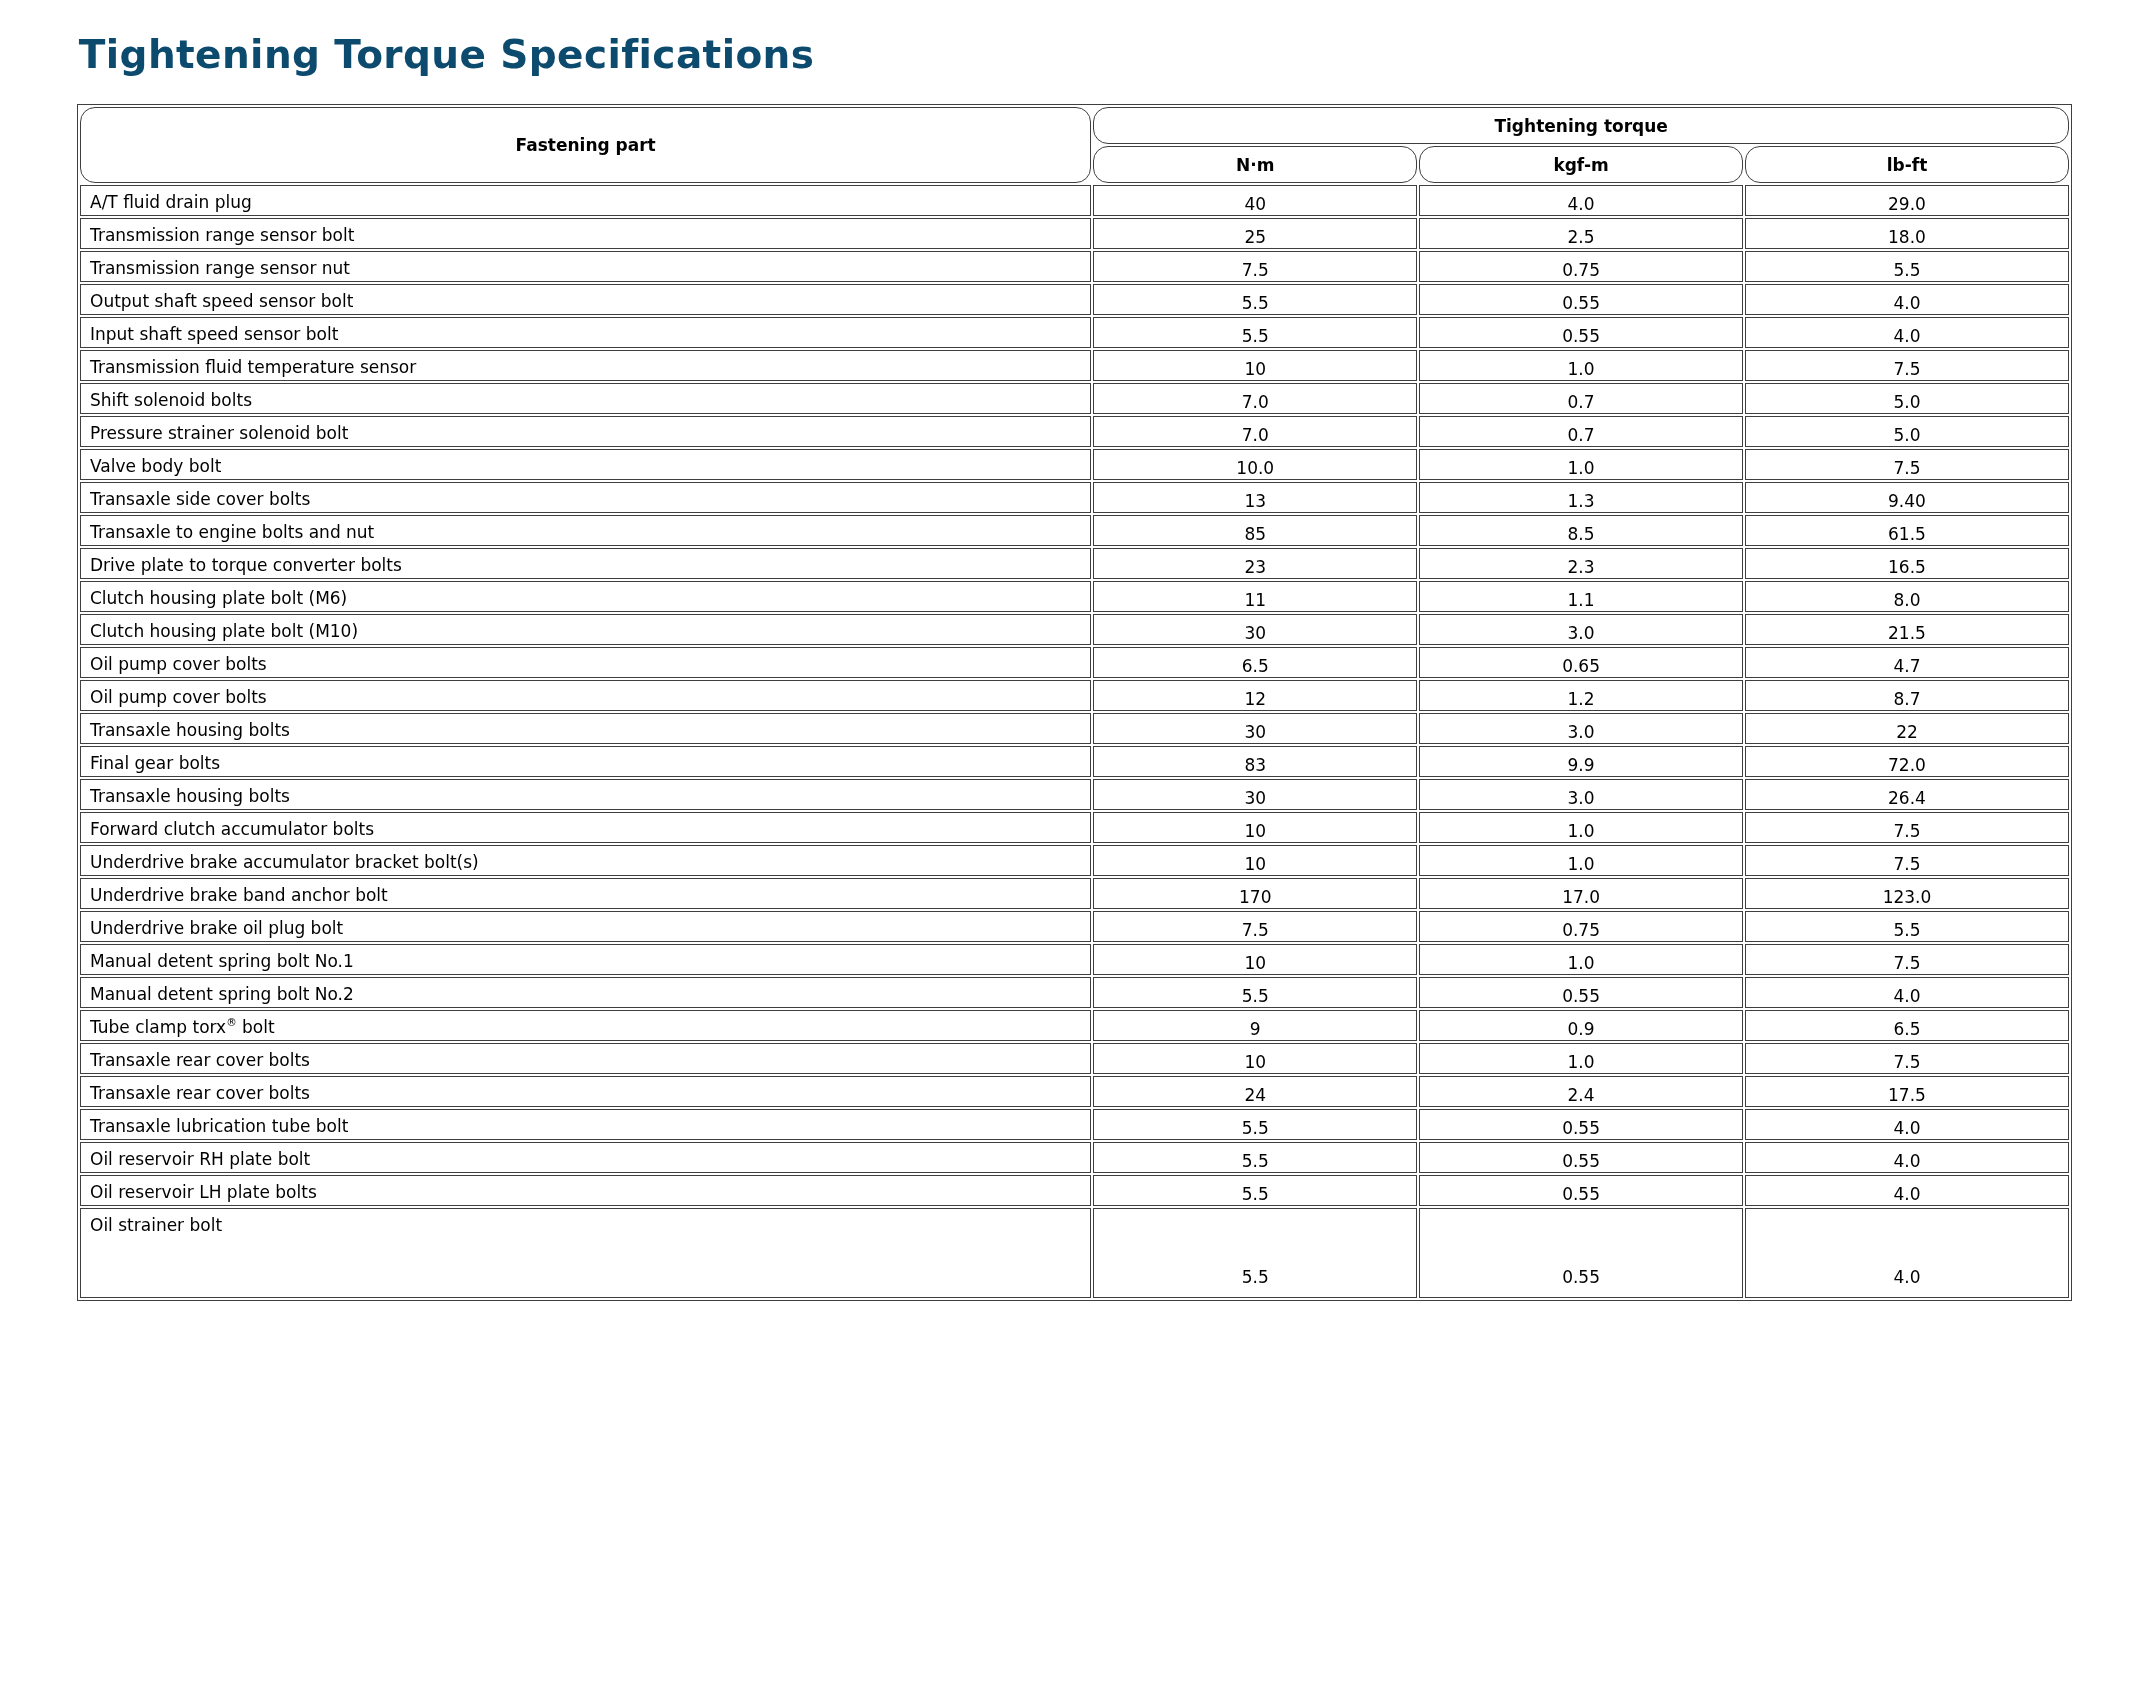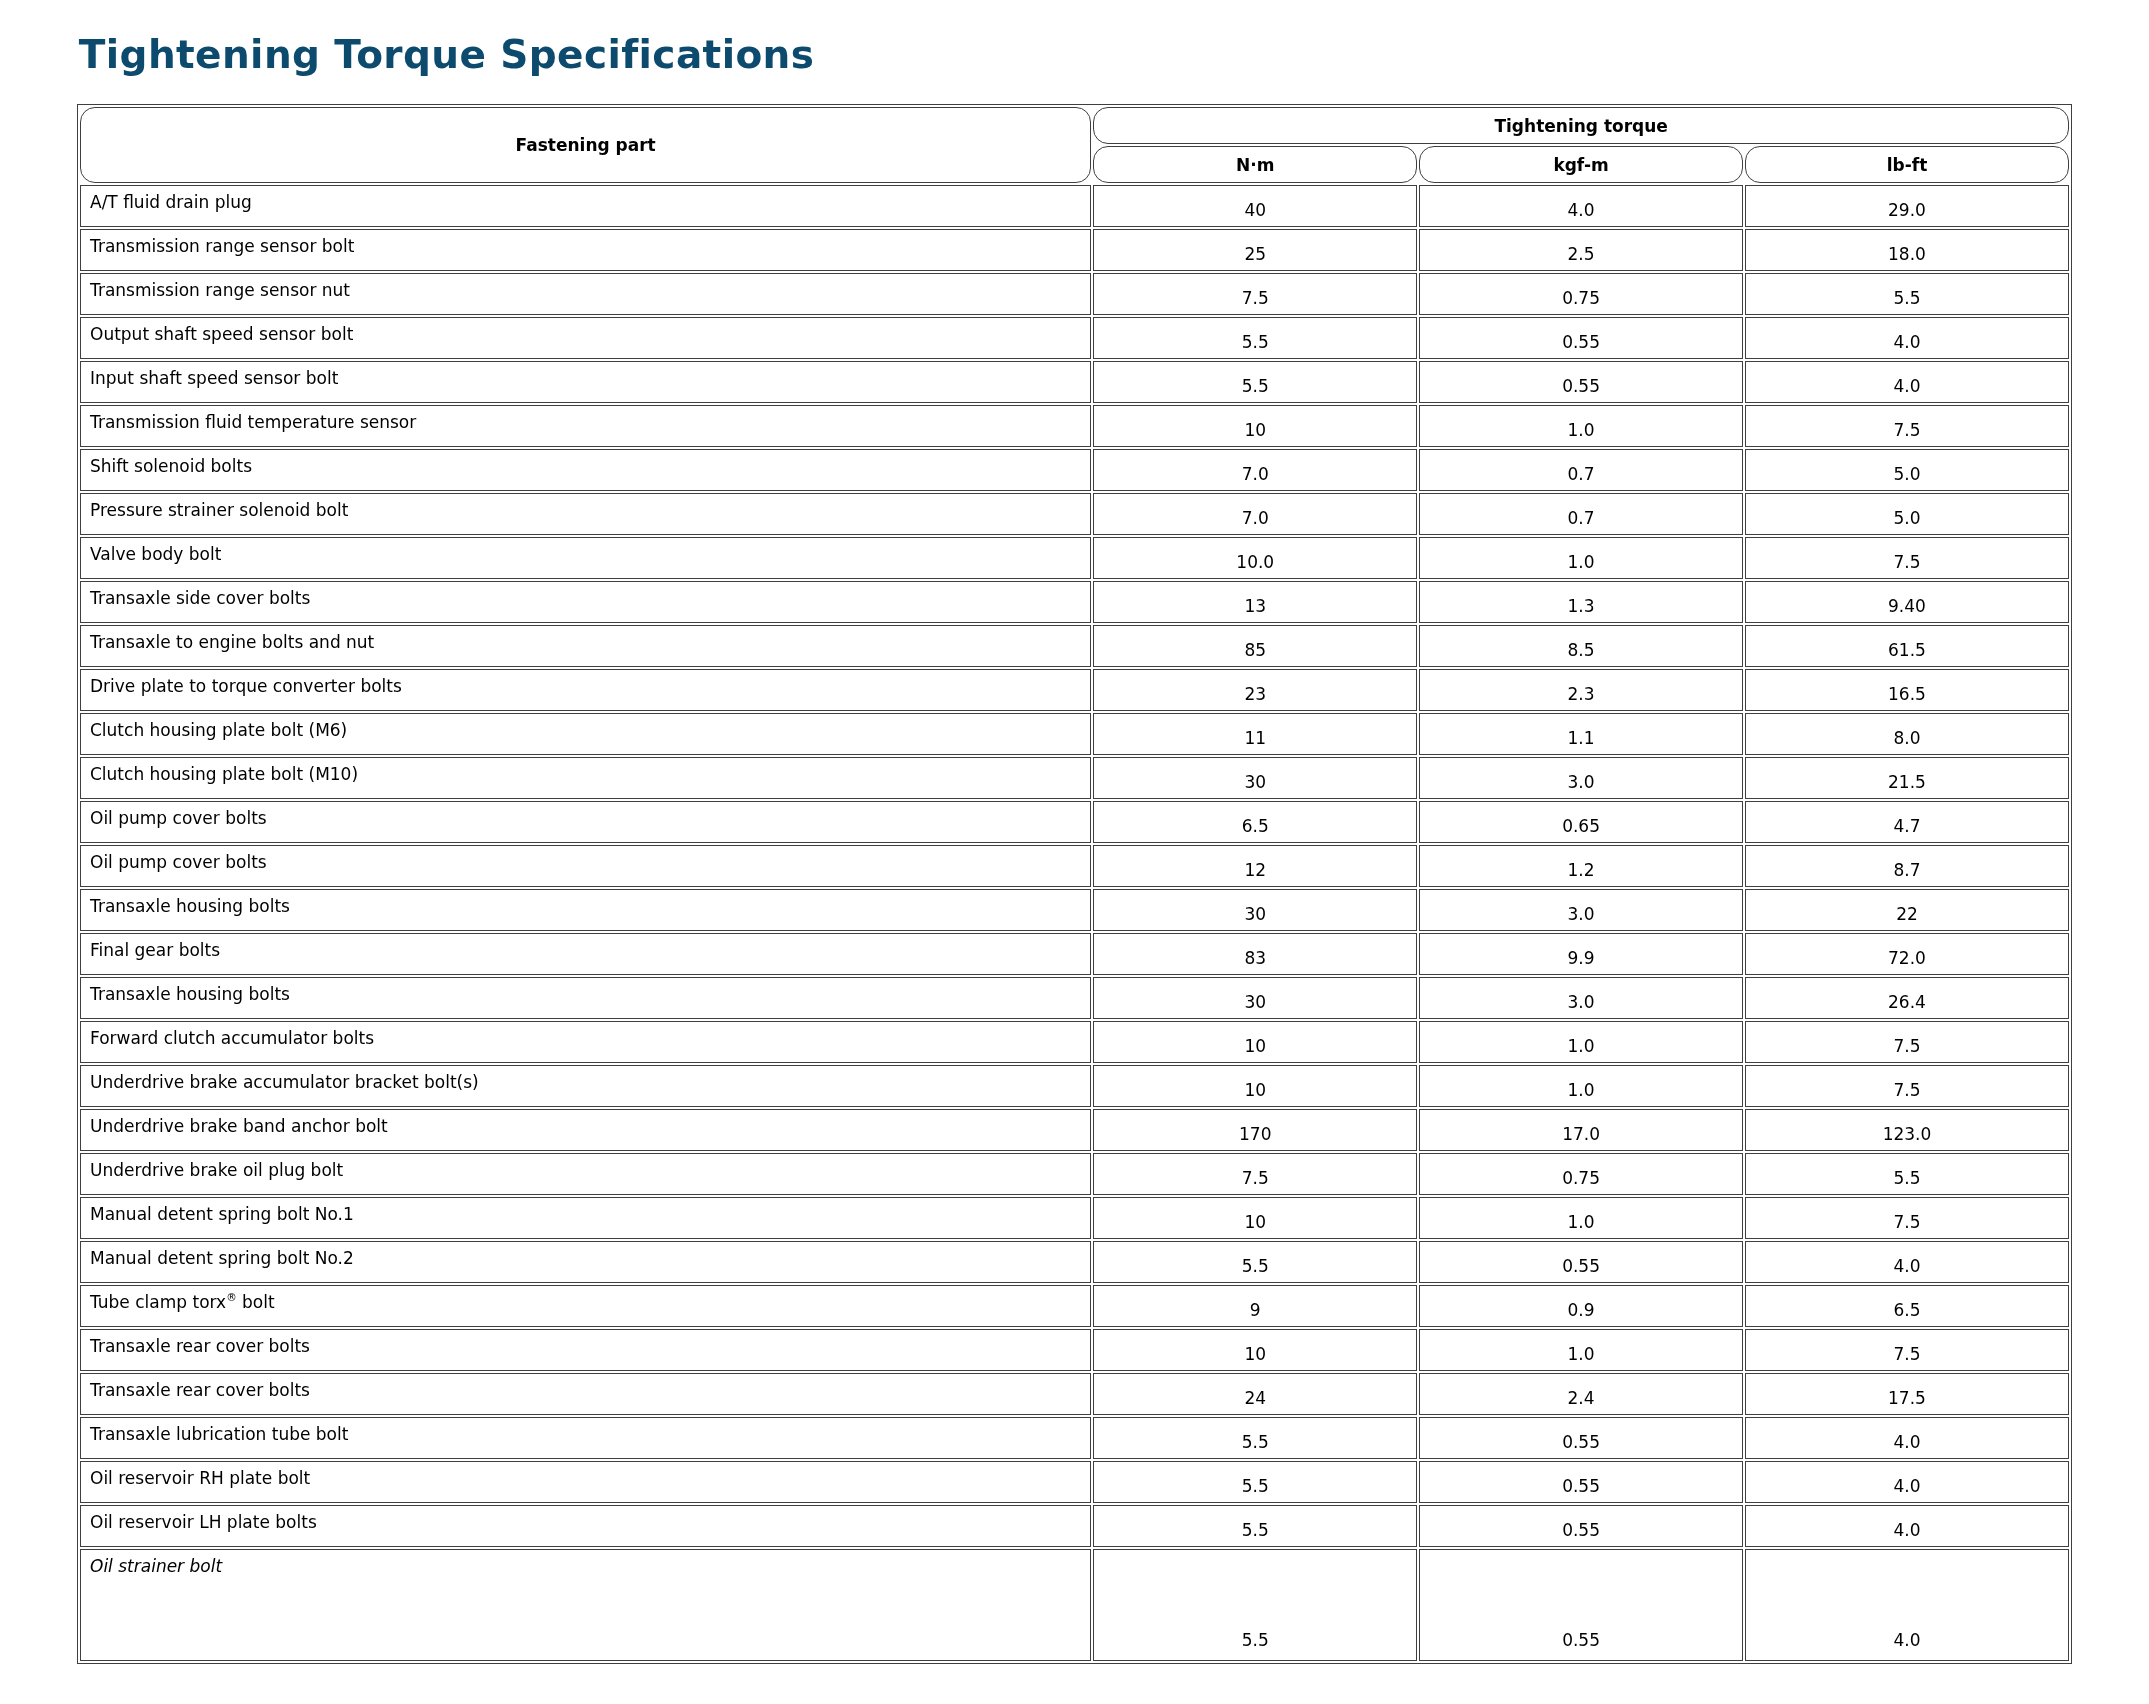--- a/index.html
+++ b/index.html
@@ -40,30 +40,30 @@
     text-align: center;
     vertical-align: middle;
     height: 37px;
     padding: 1.8px 3.6px;
     border-radius: 15px;
   }
   .torque-table td.part {
     text-align: left;
     vertical-align: top;
     padding: 5.4px 9px 3.6px 9px;
-    height: 42px;
+    height: 31px;
     font-size: 17px;
   }
   .torque-table td.val {
     text-align: center;
     vertical-align: middle;
     padding-top: 8px;
     font-size: 17px;
   }
-  .torque-table tr.tall td.part { height: 112px; font-style: italic; }
+  .torque-table tr.tall td.part { height: 90px; }
   .torque-table tr.tall td.val {
     vertical-align: bottom;
     padding-bottom: 10.7px;
   }
   sup { font-size: 0.62em; line-height: 0; }
 </style>
 </head>
 <body>
 
 <div class="page">

